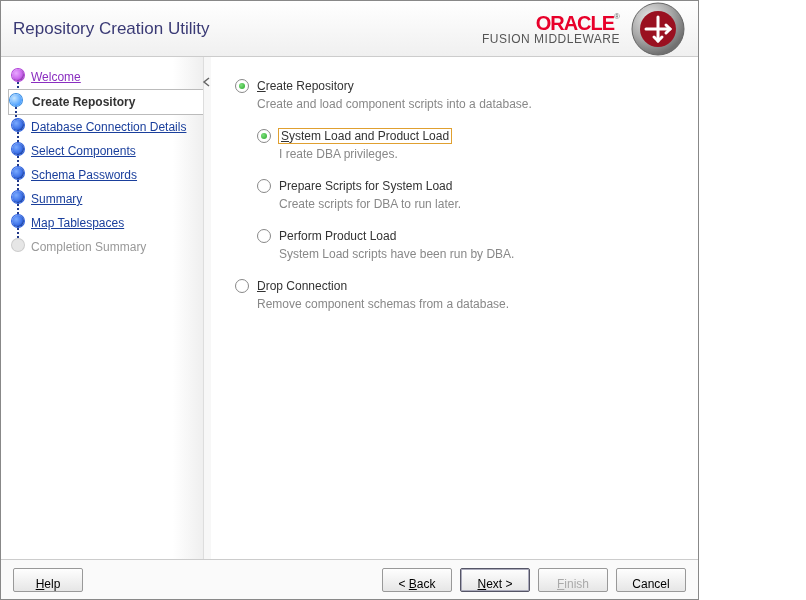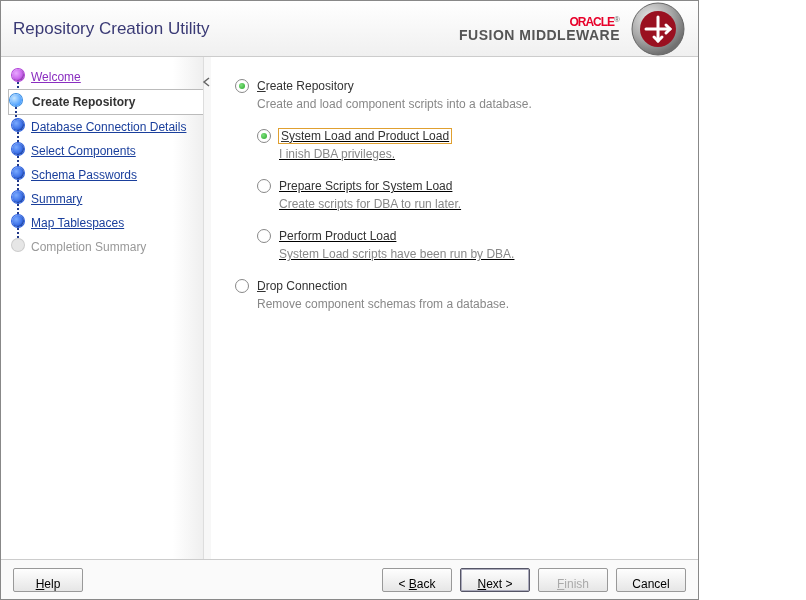--- a/index.html
+++ b/index.html
@@ -2,23 +2,23 @@
 <html><head>
 <meta charset="utf-8">
 <style>
   * { box-sizing: border-box; margin: 0; padding: 0; }
   body { font-family: Arial, Helvetica, sans-serif; font-size: 12px; background: #fff; }
   .window { width: 699px; height: 600px; border: 1px solid #888; position: relative; display: flex; flex-direction: column; }
   .header { height: 56px; background: linear-gradient(to bottom, #ffffff 0%, #f0f0f0 100%); display: flex; align-items: center; justify-content: space-between; padding: 0 12px; border-bottom: 1px solid #ccc; }
   .header-title { font-size: 17px; color: #3a3a75; font-weight: normal; }
   .header-right { display: flex; align-items: center; gap: 10px; }
   .oracle-block { text-align: right; line-height: 1; }
-  .oracle-logo { color: #e8002a; font-weight: bold; font-size: 12px; letter-spacing: -1px; font-family: Arial, sans-serif; }
+  .oracle-logo { color: #e8002a; font-weight: bold; font-size: 20px; letter-spacing: -1px; font-family: Arial, sans-serif; }
   .oracle-reg { font-size: 8px; vertical-align: top; color:#666;}
-  .oracle-sub { color: #555; font-size: 14px; font-weight: bold; letter-spacing: 0.5px; }
+  .oracle-sub { color: #555; font-size: 12px; font-weight: normal; letter-spacing: 0.5px; }
   .header-orb { width: 56px; height: 56px; }
   .body { flex: 1; display: flex; overflow: hidden; background: #fff; }
   .sidebar { width: 202px; background: linear-gradient(to right, #ffffff 0%, #ffffff 85%, #efefef 100%); padding: 8px 0 0 10px; position: relative; }
   .steps { list-style: none; }
   .steps li { position: relative; padding: 5px 0 5px 20px; min-height: 20px; line-height: 14px; }
   .steps li::before { content: ""; position: absolute; left: 6px; top: 14px; width: 0; height: calc(100% - 4px); border-left: 2px dotted #223a8a; }
   .steps li:last-child::before { display: none; }
   .bullet { position: absolute; left: 1px; top: 4px; width: 12px; height: 12px; border-radius: 50%; background: radial-gradient(circle at 35% 35%, #7aaaff, #2a5fe0 70%); box-shadow: inset -1px -1px 1px rgba(0,0,0,.25), 0 0 0 1px #2a5fe0; }
   .bullet.visited { background: radial-gradient(circle at 35% 35%, #e8a8ff, #c050e8 70%); box-shadow: inset -1px -1px 1px rgba(0,0,0,.25), 0 0 0 1px #b040d8; }
   .bullet.current { background: radial-gradient(circle at 35% 35%, #c6e6ff, #4da0ff 70%); box-shadow: 0 0 0 1px #3a8de0; }
@@ -29,21 +29,21 @@
   .steps li.current { background: #fff; border: 1px solid #bbb; border-right: none; margin-left: -3px; padding-left: 23px; }
   .steps li.current .label { color: #333; font-weight: bold; text-decoration: none; }
   .steps li.disabled::before { border-left-color: #ccc; }
   .splitter { width: 8px; background: #f7f7f7; position: relative; cursor: col-resize; border-left:1px solid #ddd;}
   .splitter svg { position: absolute; top: 20px; left: -2px; }
   .main { flex: 1; padding: 22px 20px 10px 24px; overflow: auto; }
   .opt-row { display: flex; align-items: flex-start; gap: 8px; margin-bottom: 4px; }
   .opt-label { color: #333; text-decoration: underline dotted transparent; cursor: default; }
   .opt-label u { text-decoration: underline; }
   .opt-desc { color: #888; margin-left: 22px; margin-bottom: 18px; }
-  .sub-block { margin-left: 22px; margin-top: 10px; margin-bottom: 10px; text-decoration: underline;}
+  .sub-block { margin-left: 22px; margin-top: 10px; margin-bottom: 10px;}
   .radio { appearance: none; width: 14px; height: 14px; border: 1px solid #888; border-radius: 50%; position: relative; cursor: pointer; background:#fff;}
   .radio:checked::after { content: ""; position: absolute; left: 3px; top: 3px; width: 6px; height: 6px; border-radius: 50%; background: radial-gradient(circle at 35% 35%, #7de07d, #2aa82a); }
   .focus-ring { outline: 1px solid #e0a030; padding: 0 2px; }
   .footer { height: 40px; border-top: 1px solid #ccc; display: flex; align-items: center; padding: 0 12px; gap: 8px; background:#fafafa;}
   .footer .spacer { flex: 1; }
   .btn { min-width: 70px; height: 24px; background: linear-gradient(to bottom,#fefefe,#e6e6e6); border: 1px solid #999; border-radius: 2px; font-size: 12px; cursor: pointer; padding: 8px 10px; }
   .btn.default { border: 1px solid #556; box-shadow: 0 0 0 1px #aab inset; font-weight: normal; }
   .btn:disabled { color: #aaa; cursor: default; }
   .btn u { text-decoration: underline; }
 </style>
@@ -106,21 +106,21 @@
         <input type="radio" class="radio" name="top" checked="" style="">
         <span class="opt-label"><u>C</u><span>reate Repository</span></span>
       </div>
       <div class="opt-desc">Create and load component scripts into a database.</div>
 
       <div class="sub-block">
         <div class="opt-row">
           <input type="radio" class="radio" name="sub" checked="" style="">
           <span class="opt-label focus-ring"><u>S</u><span>ystem Load and Product Load</span></span>
         </div>
-        <div class="opt-desc">I inish DBA privileges.</div>
+        <div class="opt-desc">I reate DBA privileges.</div>
 
         <div class="opt-row">
           <input type="radio" class="radio" name="sub" style="">
           <span class="opt-label">Prepare Scripts for System Load</span>
         </div>
         <div class="opt-desc">Create scripts for DBA to run later.</div>
 
         <div class="opt-row">
           <input type="radio" class="radio" name="sub" style="">
           <span class="opt-label">Perform Product Load</span>

